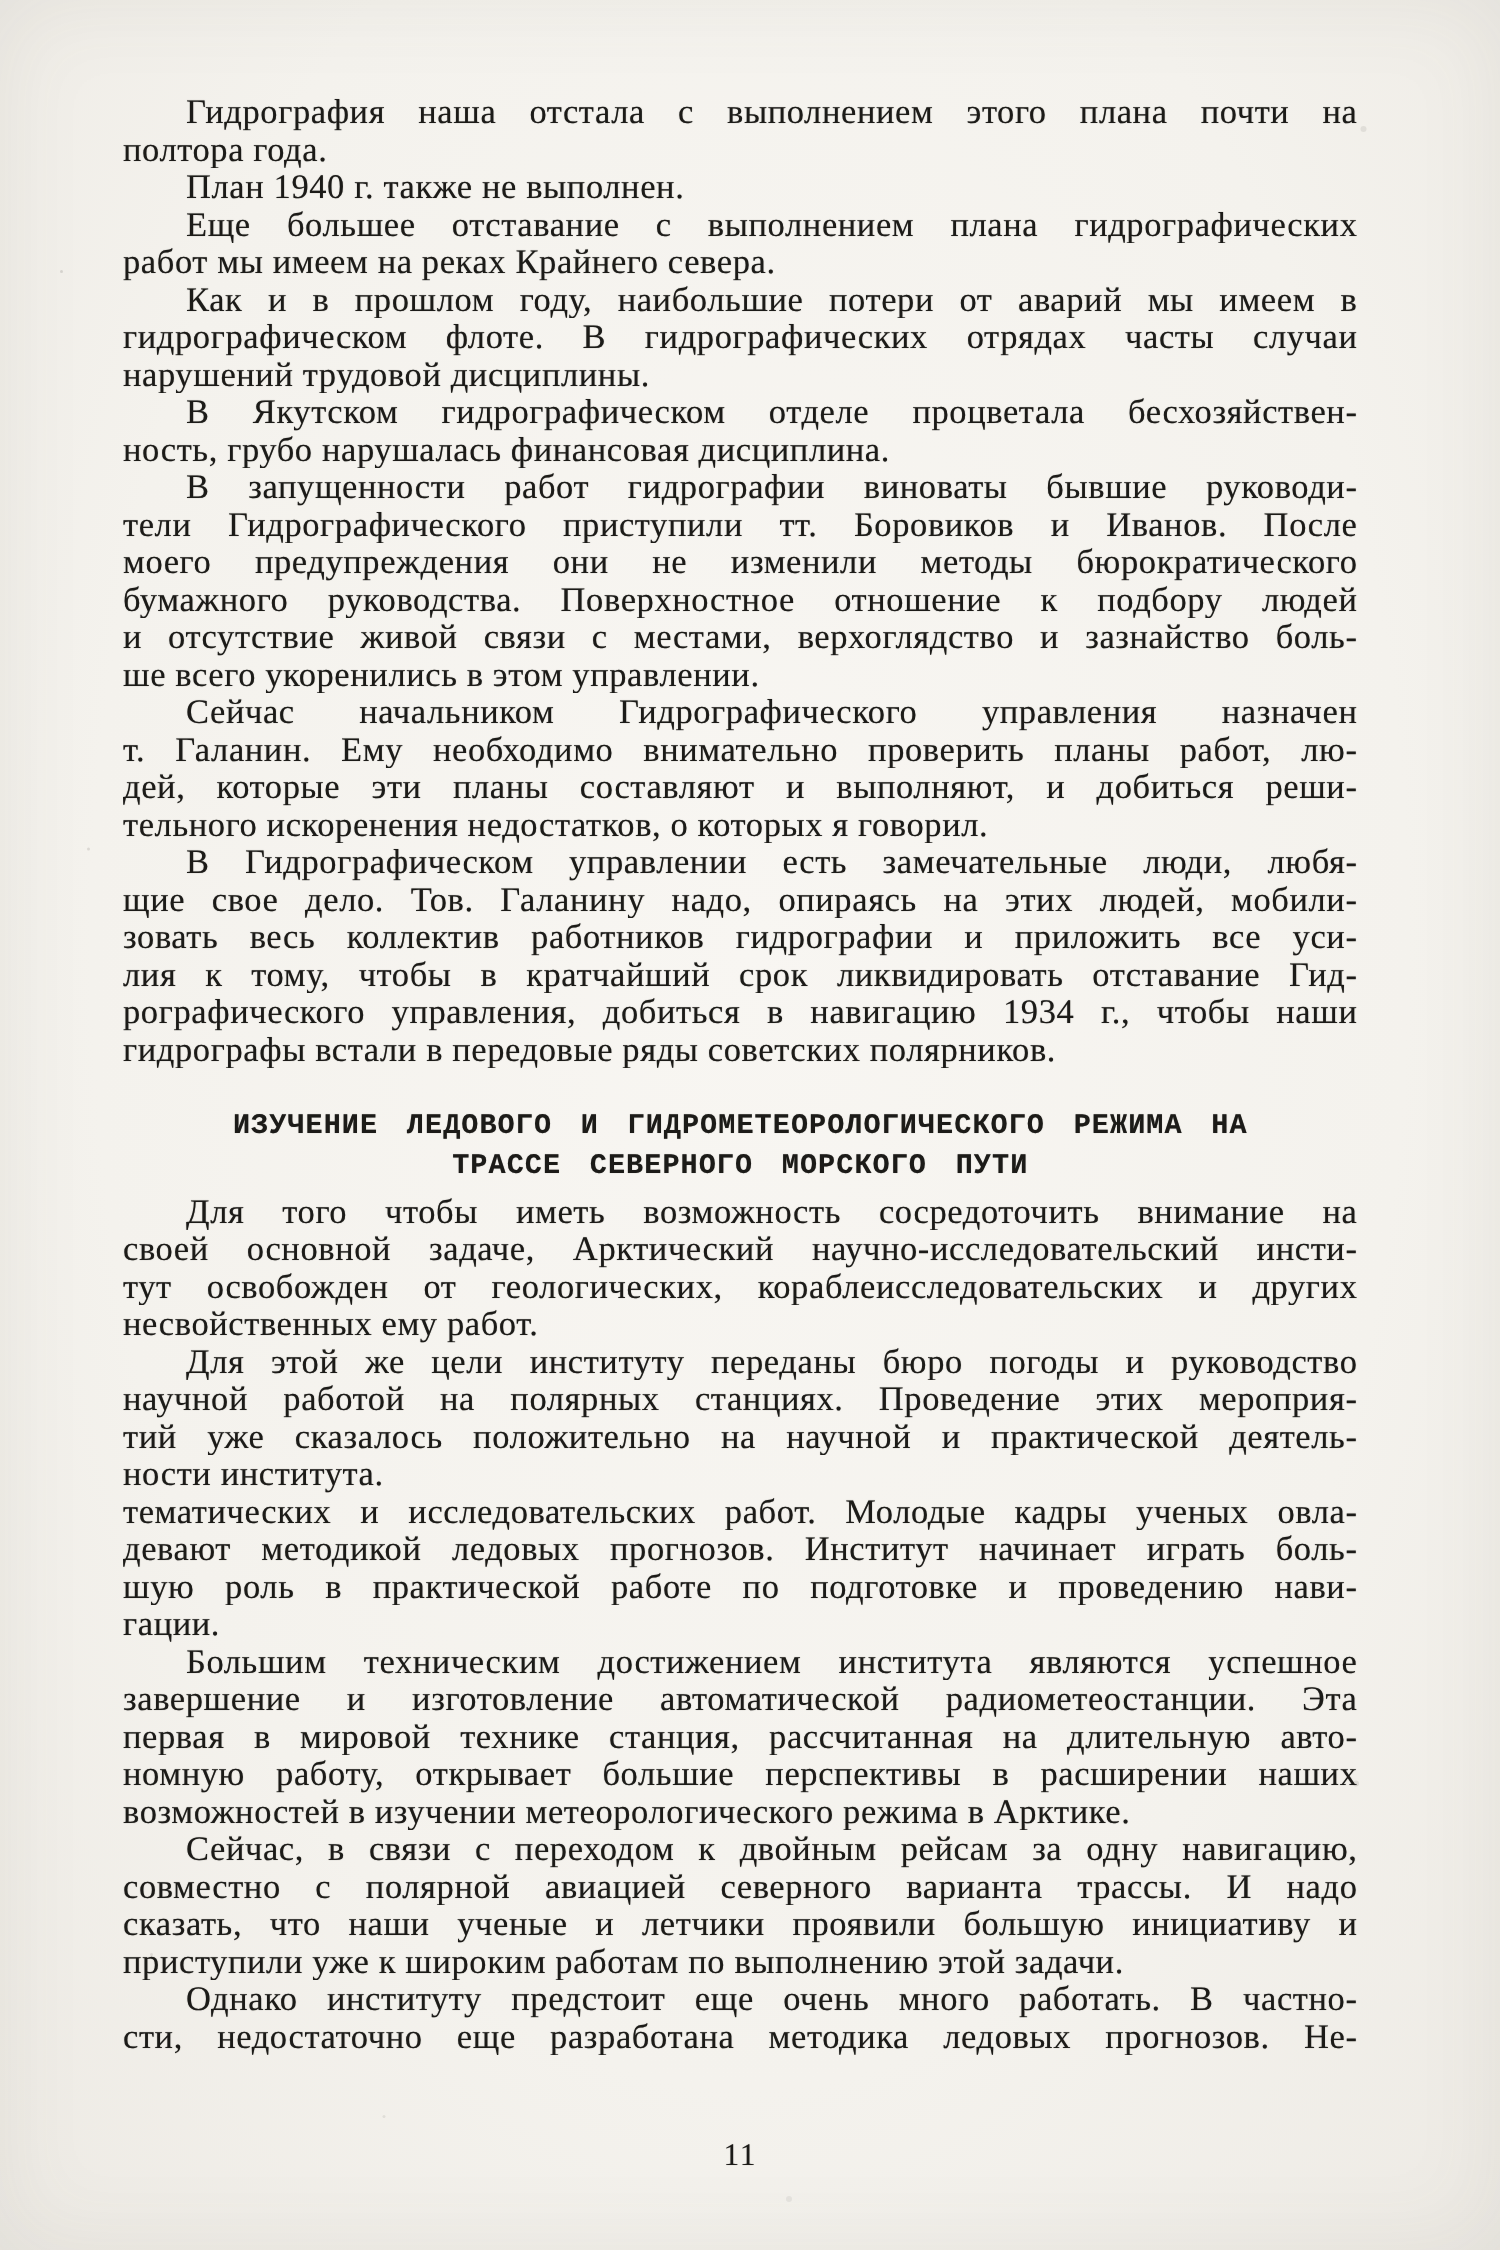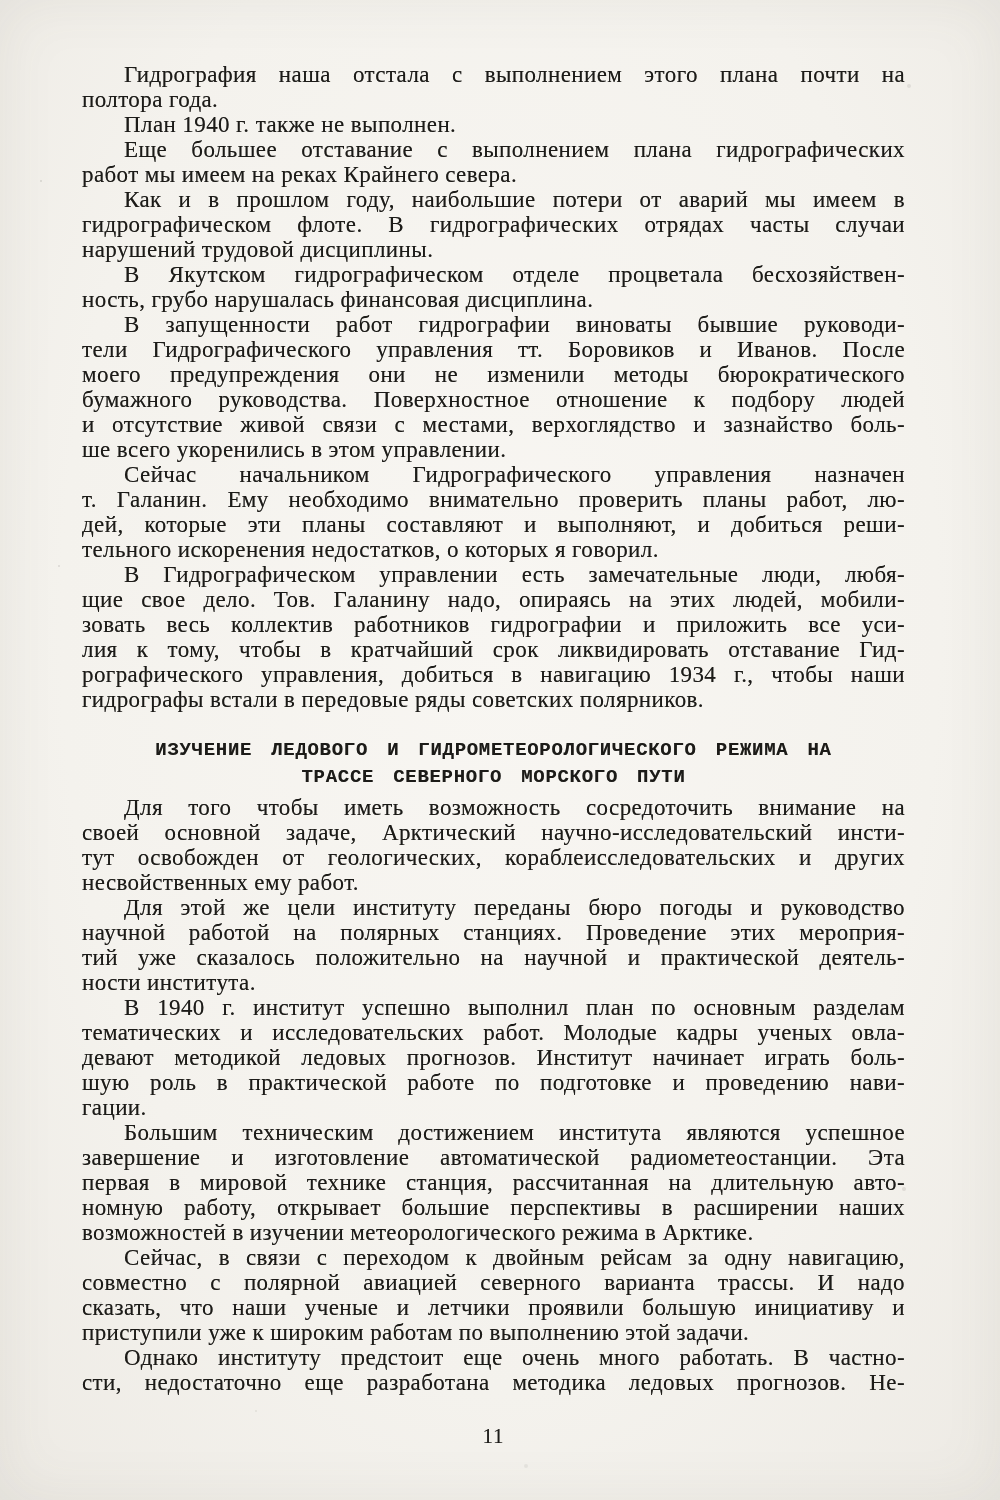--- a/index.html
+++ b/index.html
@@ -107,21 +107,21 @@
         <div class="line indent">Как и в прошлом году, наибольшие потери от аварий мы имеем в</div>
         <div class="line">гидрографическом флоте. В гидрографических отрядах часты случаи</div>
         <div class="line endline">нарушений трудовой дисциплины.</div>
       </div>
       <div class="para">
         <div class="line indent">В Якутском гидрографическом отделе процветала бесхозяйствен-</div>
         <div class="line endline">ность, грубо нарушалась финансовая дисциплина.</div>
       </div>
       <div class="para">
         <div class="line indent">В запущенности работ гидрографии виноваты бывшие руководи-</div>
-        <div class="line">тели Гидрографического управления тт. Боровиков и Иванов. После</div>
+        <div class="line">тели Гидрографического приступили тт. Боровиков и Иванов. После</div>
         <div class="line">моего предупреждения они не изменили методы бюрократического</div>
         <div class="line">бумажного руководства. Поверхностное отношение к подбору людей</div>
         <div class="line">и отсутствие живой связи с местами, верхоглядство и зазнайство боль-</div>
         <div class="line endline">ше всего укоренились в этом управлении.</div>
       </div>
       <div class="para">
         <div class="line indent">Сейчас начальником Гидрографического управления назначен</div>
         <div class="line">т. Галанин. Ему необходимо внимательно проверить планы работ, лю-</div>
         <div class="line">дей, которые эти планы составляют и выполняют, и добиться реши-</div>
         <div class="line endline">тельного искоренения недостатков, о которых я говорил.</div>
@@ -144,21 +144,20 @@
         <div class="line">тут освобожден от геологических, кораблеисследовательских и других</div>
         <div class="line endline">несвойственных ему работ.</div>
       </div>
       <div class="para">
         <div class="line indent">Для этой же цели институту переданы бюро погоды и руководство</div>
         <div class="line">научной работой на полярных станциях. Проведение этих мероприя-</div>
         <div class="line">тий уже сказалось положительно на научной и практической деятель-</div>
         <div class="line endline">ности института.</div>
       </div>
       <div class="para">
-        <div class="line indent">В 1940 г. институт успешно выполнил план по основным разделам</div>
         <div class="line">тематических и исследовательских работ. Молодые кадры ученых овла-</div>
         <div class="line">девают методикой ледовых прогнозов. Институт начинает играть боль-</div>
         <div class="line">шую роль в практической работе по подготовке и проведению нави-</div>
         <div class="line endline">гации.</div>
       </div>
       <div class="para">
         <div class="line indent">Большим техническим достижением института являются успешное</div>
         <div class="line">завершение и изготовление автоматической радиометеостанции. Эта</div>
         <div class="line">первая в мировой технике станция, рассчитанная на длительную авто-</div>
         <div class="line">номную работу, открывает большие перспективы в расширении наших</div>

